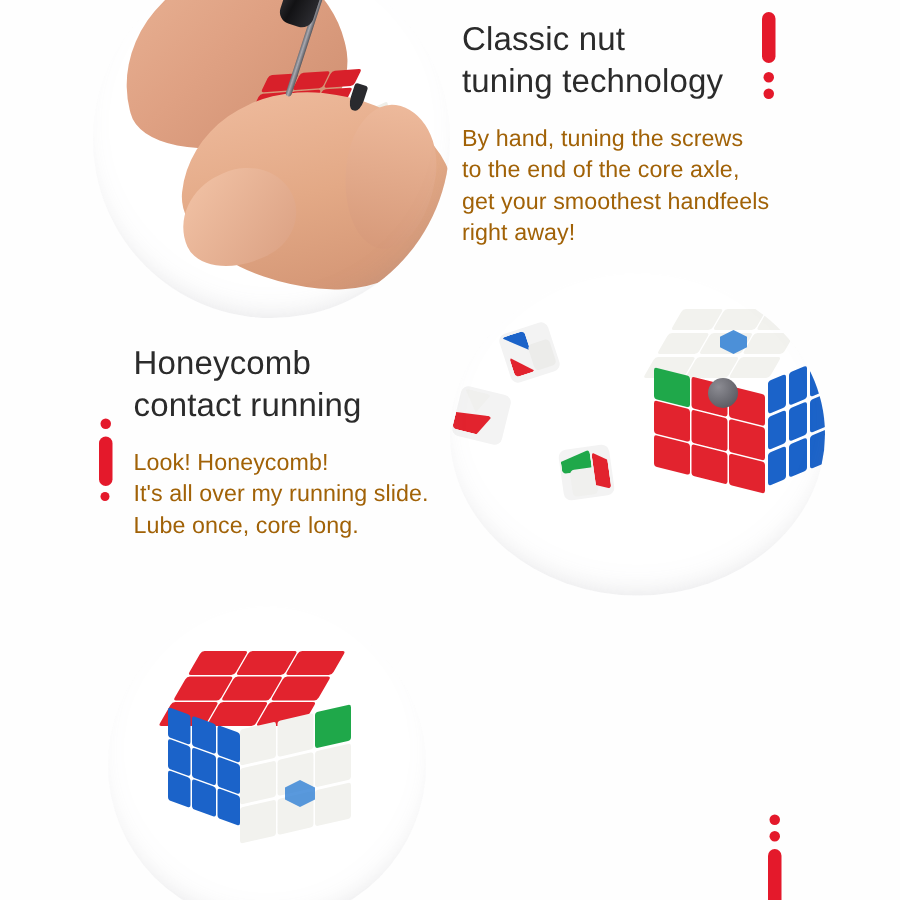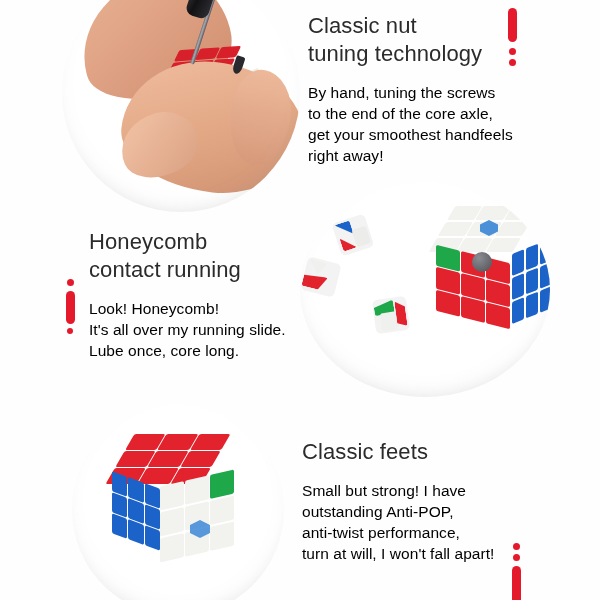--- a/index.html
+++ b/index.html
@@ -27,21 +27,21 @@
 
   .heading {
     color: #2b2b2b;
     font-size: 22px;
     line-height: 28px;
     font-weight: 400;
     white-space: pre-line;
     letter-spacing: 0.1px;
   }
   .body-text {
-    color: #000000;
+    color: #a16207;
     font-size: 15.5px;
     line-height: 21px;
     font-weight: 400;
     white-space: pre-line;
     letter-spacing: 0.05px;
   }
 
   
   .marker { position: absolute; width: 12px; }
   .marker .bar {
@@ -385,27 +385,20 @@
             <i class="st" style="background:#f2f2ee"></i>
           <i class="st" style="background:#f2f2ee"></i>
             <i class="st" style="background:#f2f2ee"></i>
             <i class="st" style="background:#f2f2ee"></i>
         </div>
         <div class="gan-logo3"></div>
       </div>
     </div>
   </div>
 
-  <div class="section" style="left:302px; top:438px; width:250px;">
-    <div class="heading">Classic feets</div>
-    <div class="body-text" style="margin-top:14px;">Small but strong! I have
-outstanding Anti-POP,
-anti-twist performance,
-turn at will, I won't fall apart!</div>
-  </div>
 
   <div class="marker m3" style="left:510px; top:543px;">
     <div class="dot t1"></div>
     <div class="dot t2"></div>
     <div class="bar"></div>
   </div>
 
 </div>
 
 </body></html>

